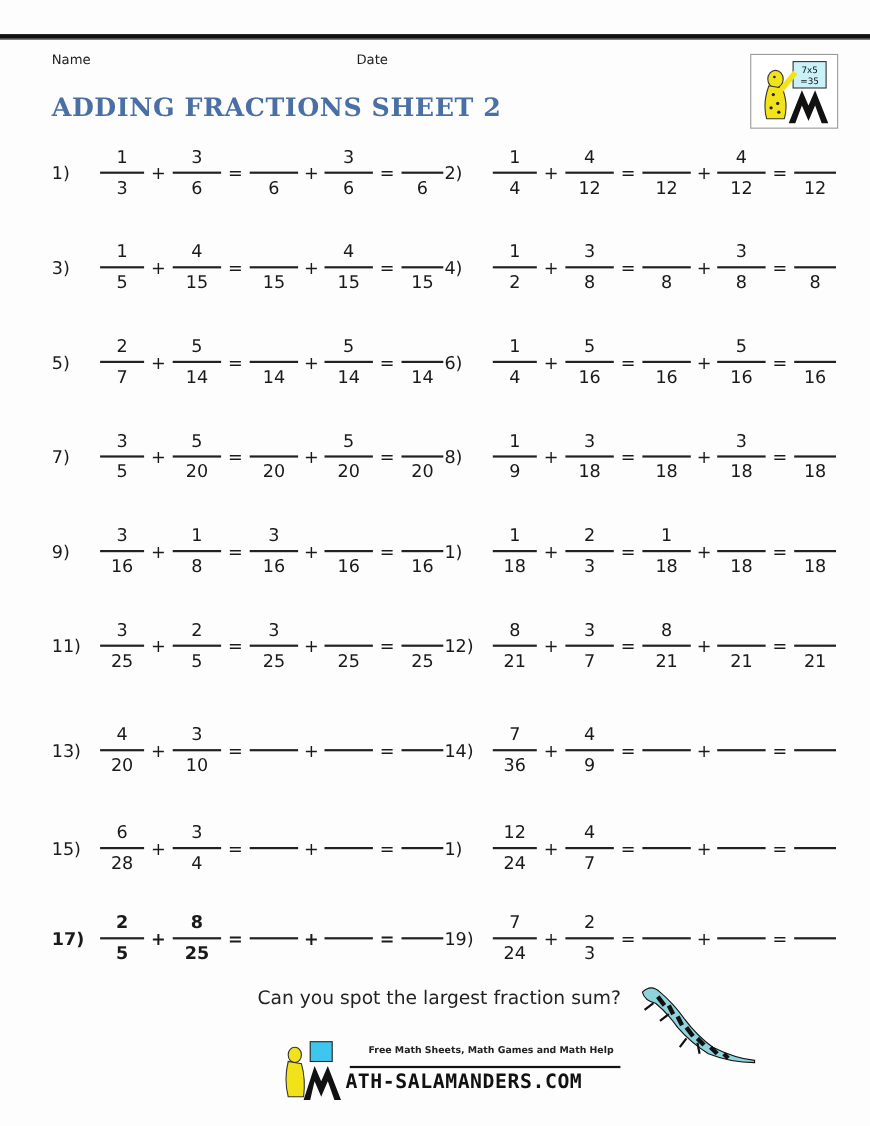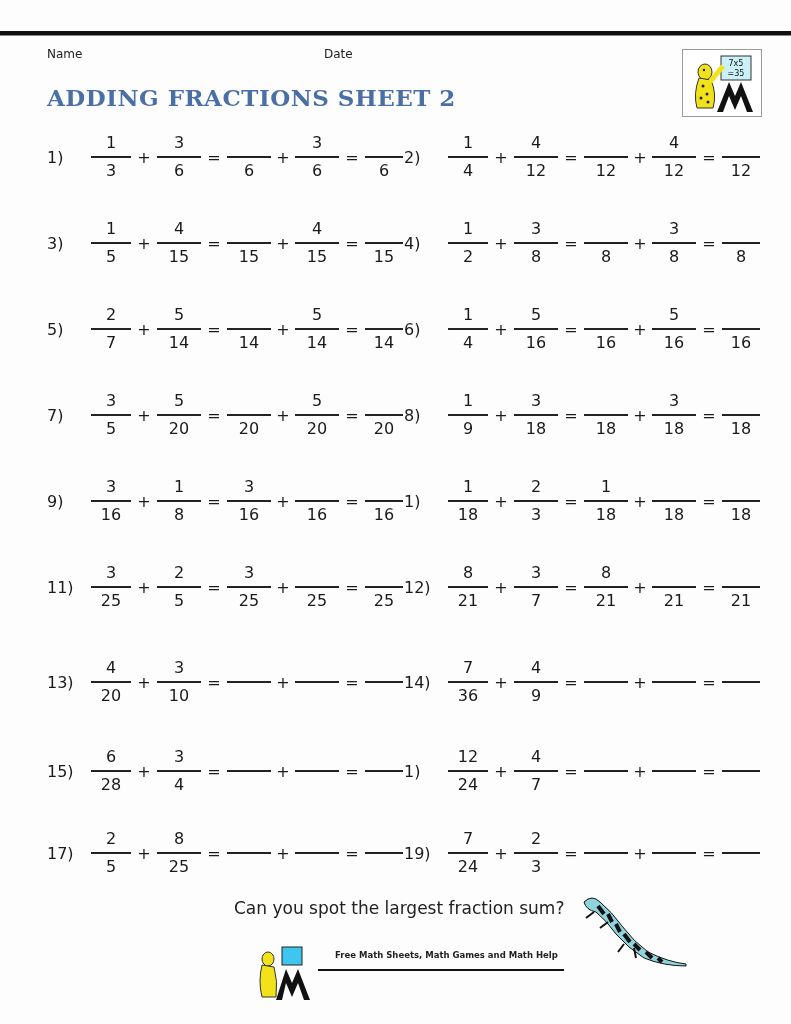--- a/index.html
+++ b/index.html
@@ -553,21 +553,21 @@
          <span class="bar"></span>
          <span class="den"></span>
        </span>
       <span class="op" style="width:26px">=</span>
       <span class="frac" style="width:38px">
          <span class="num"></span>
          <span class="bar"></span>
          <span class="den"></span>
        </span>
     </div>
-    <div class="problem" style="left: 47px; top: 826px;">
+    <div class="problem" style="left: 47px; top: 826px; font-weight: bold;">
       <span class="pnum" style="width:34px">17)</span>
       <span class="frac" style="width:40px">
          <span class="num">2</span>
          <span class="bar"></span>
          <span class="den">5</span>
        </span>
       <span class="op" style="width:26px">+</span>
       <span class="frac" style="width:44px">
          <span class="num">8</span>
          <span class="bar"></span>
@@ -636,13 +636,14 @@
 
 <div class="footer-logo">
   <svg width="60" height="56" viewBox="0 0 60 56" style="position:absolute;left:0;top:0">
     <rect x="26" y="2" width="20" height="18" fill="#3fc6ee" stroke="#222"></rect>
     <path d="M20 55 L30 24 L36 38 L42 24 L54 55 L48 55 L42 38 L36 52 L30 38 L26 55 Z" fill="#111"></path>
     <ellipse cx="12" cy="14" rx="6" ry="7" fill="#f2e21a" stroke="#333"></ellipse>
     <path d="M6 20 Q2 36 6 52 L20 52 Q22 36 18 22 Z" fill="#f2e21a" stroke="#333"></path>
   </svg>
   <div class="footer-tag">Free Math Sheets, Math Games and Math Help</div>
   <div class="footer-rule"></div>
+  <div class="footer-brand">ATH-SALAMANDERS.COM</div>
 </div>
 
 </body></html>

